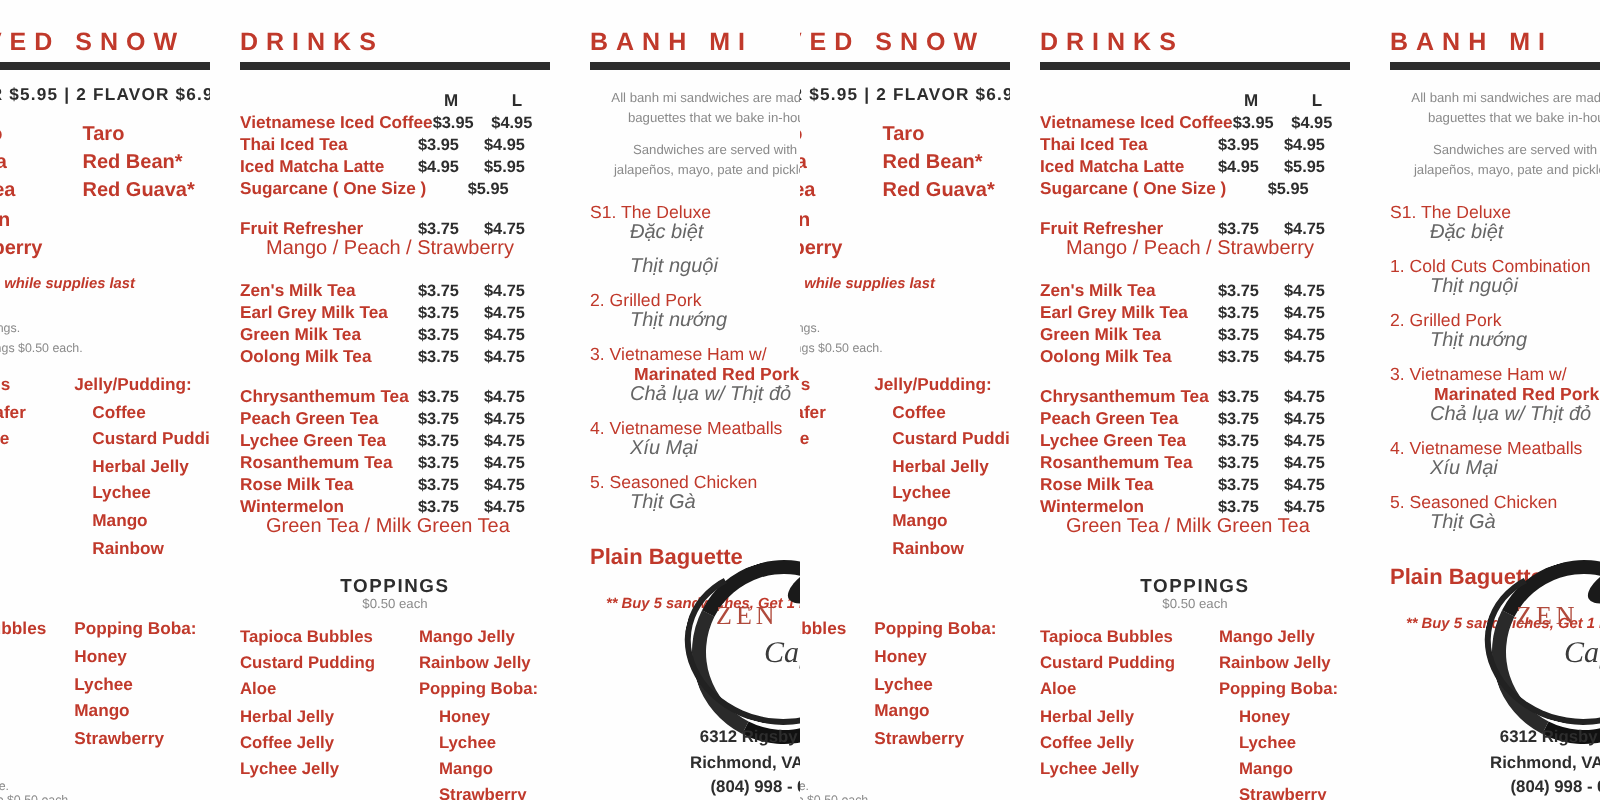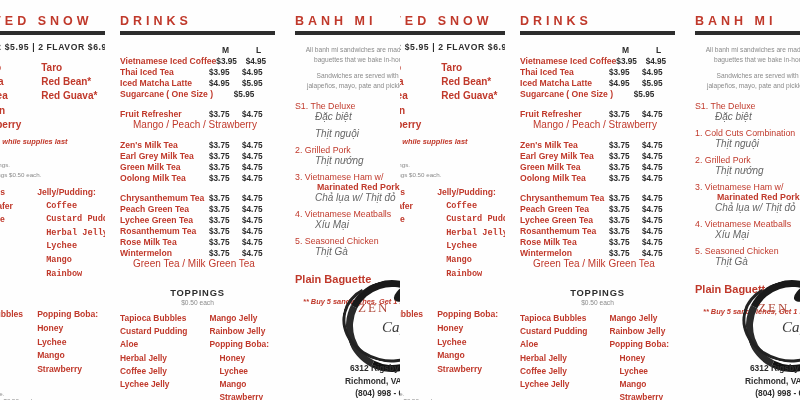--- a/index.html
+++ b/index.html
@@ -26,21 +26,21 @@
     color:#2d2d2d;font-weight:bold;font-size:8.6px;letter-spacing:.6px;
     margin-top:7px;white-space:nowrap;
   }
   .flavors{margin-top:9px;display:flex;gap:20px;padding-left:14px;}
   .flavors div{color:#c0392b;font-weight:bold;font-size:10px;line-height:14.2px;white-space:nowrap;}
   .snow .avail{margin-top:5px;padding-left:8px;}
   .topblock{margin-top:14px;}
   .topblock .tiny{line-height:9.5px;}
   .topcols{margin-top:7px;display:flex;gap:14px;}
   .topcols .c{color:#c0392b;font-weight:bold;font-size:8.6px;line-height:13.6px;white-space:nowrap;}
-  .topcols .c .ind{padding-left:9px;font-family:Liberation Mono, monospace;}
+  .topcols .c .ind{padding-left:9px;}
   .drizz{margin-top:14px;}
 
   
   .drinks{width:170px;}
   .ml{display:flex;justify-content:flex-end;margin-top:10px;}
   .ml span{width:33px;text-align:center;font-weight:bold;font-size:8.5px;color:#2d2d2d;}
   .drow{display:flex;align-items:baseline;margin-top:1px;}
   .drow .nm{flex:1;color:#c0392b;font-weight:bold;font-size:8.6px;white-space:nowrap;}
   .drow .p{width:33px;font-weight:bold;font-size:8.2px;color:#2d2d2d;}
   .drow .pwide{width:66px;text-align:center;font-weight:bold;font-size:8.2px;color:#2d2d2d;}

